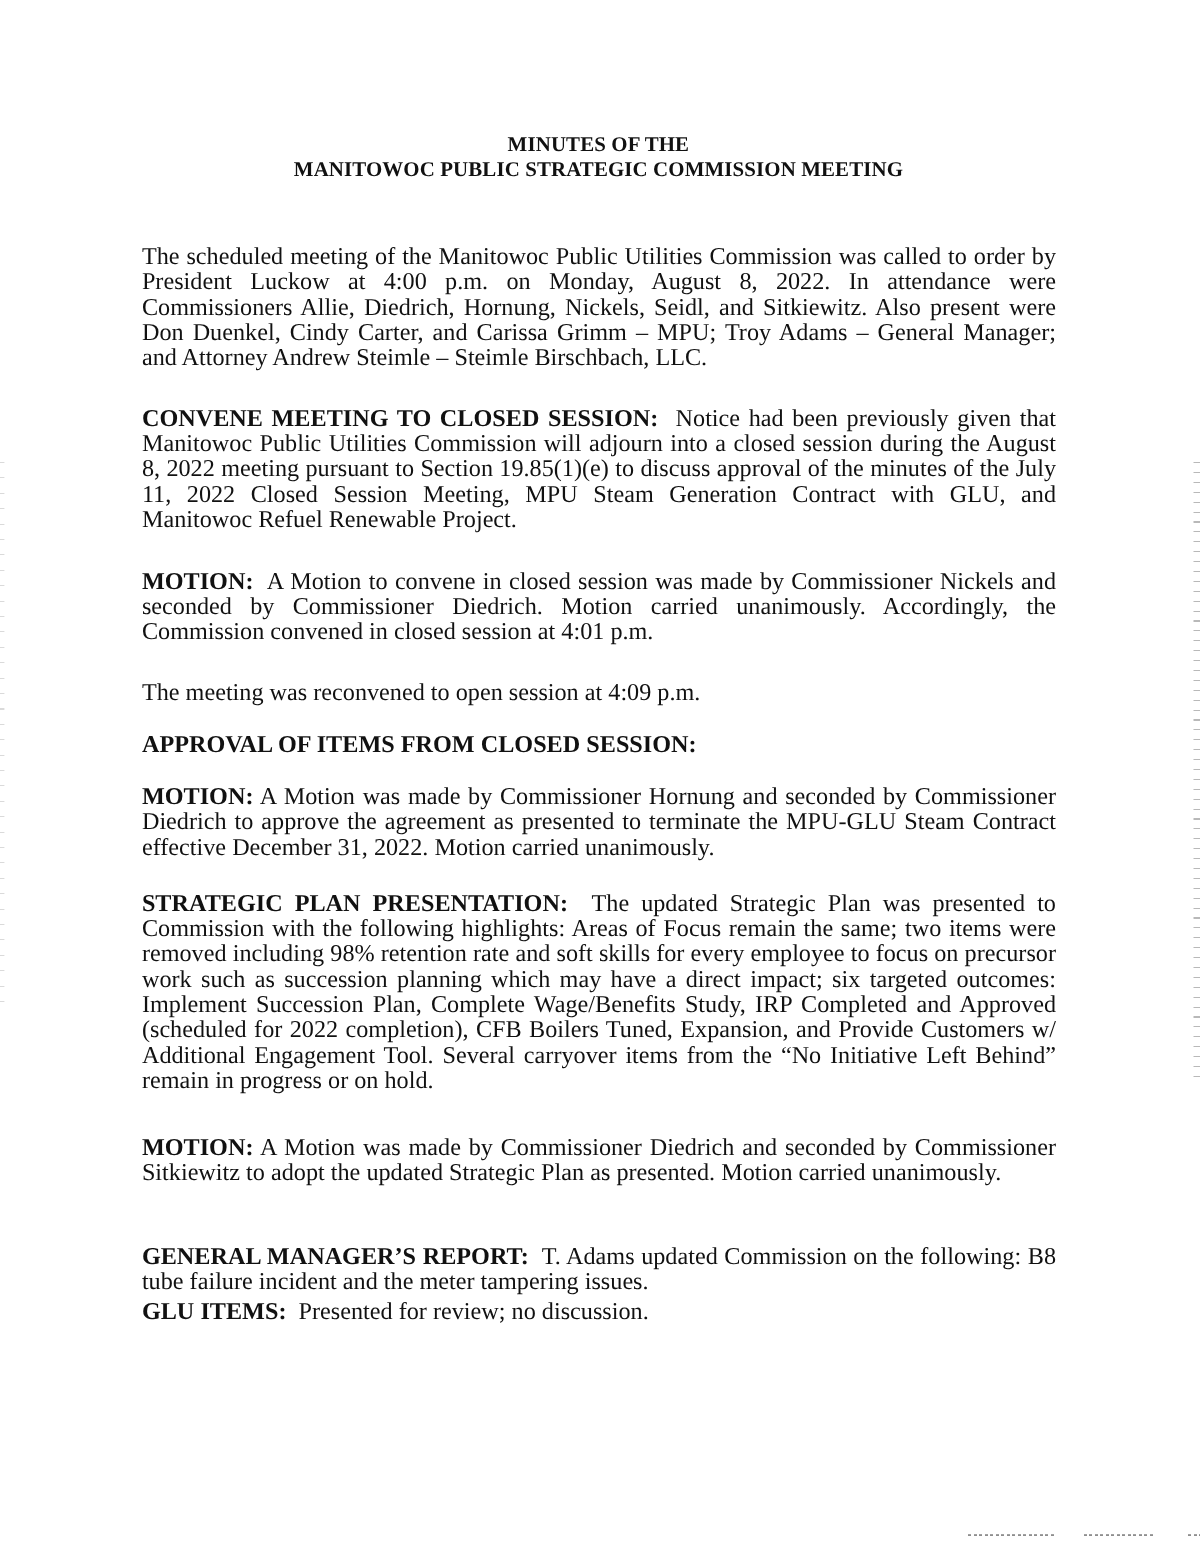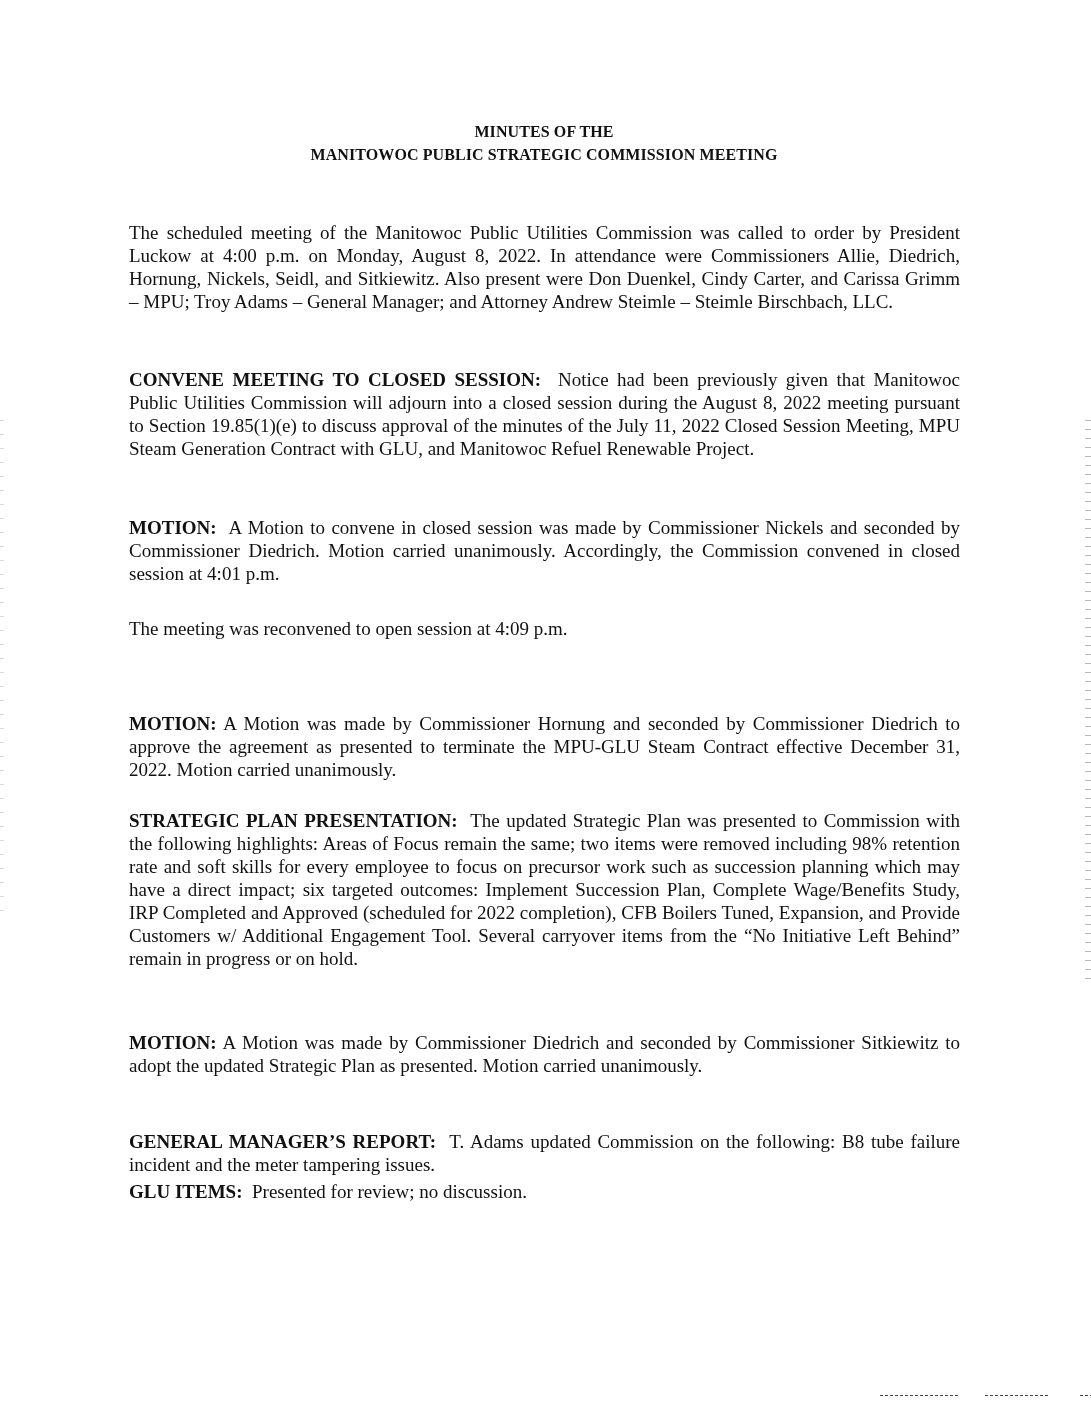--- a/index.html
+++ b/index.html
@@ -21,30 +21,30 @@
       width: 1091px;
       height: 1408px;
     }
     .header {
       position: absolute;
       left: 128px;
       top: 120px;
       width: 832px;
       text-align: center;
       font-weight: bold;
-      font-size: 16px;
+      font-size: 19px;
       line-height: 23px;
       letter-spacing: 0.1px;
     }
     .header div { margin: 0; }
     .body-text {
       position: absolute;
       left: 129px;
       width: 831px;
-      font-size: 19px;
+      font-size: 22px;
       line-height: 23px;
       text-align: justify;
     }
     .para { margin: 0; }
     .label {
       font-weight: bold;
     }
     .edge-marks {
       position: absolute;
       right: 0;
@@ -92,20 +92,23 @@
   </div>
 
   <div class="body-text" style="top:516px;">
     <p class="para"><span class="label">MOTION:</span>&nbsp; <span>A Motion to convene in closed session was made by Commissioner Nickels and seconded by Commissioner Diedrich. Motion carried unanimously. Accordingly, the Commission convened in closed session at 4:01 p.m.</span></p>
   </div>
 
   <div class="body-text" style="top:617px;">
     <p class="para"><span>The meeting was reconvened to open session at 4:09 p.m.</span></p>
   </div>
 
+  <div class="body-text" style="top:665px;">
+    <p class="para"><span class="label">APPROVAL OF ITEMS FROM CLOSED SESSION:</span></p>
+  </div>
 
   <div class="body-text" style="top:712px;">
     <p class="para"><span class="label">MOTION:</span> <span>A Motion was made by Commissioner Hornung and seconded by Commissioner Diedrich to approve the agreement as presented to terminate the MPU-GLU Steam Contract effective December 31, 2022. Motion carried unanimously.</span></p>
   </div>
 
   <div class="body-text" style="top:809px;">
     <p class="para"><span class="label">STRATEGIC PLAN PRESENTATION:</span>&nbsp; <span>The updated Strategic Plan was presented to Commission with the following highlights: Areas of Focus remain the same; two items were removed including 98% retention rate and soft skills for every employee to focus on precursor work such as succession planning which may have a direct impact; six targeted outcomes: Implement Succession Plan, Complete Wage/Benefits Study, IRP Completed and Approved (scheduled for 2022 completion), CFB Boilers Tuned, Expansion, and Provide Customers w/ Additional Engagement Tool. Several carryover items from the “No Initiative Left Behind” remain in progress or on hold.</span></p>
   </div>
 
   <div class="body-text" style="top:1031px;">

